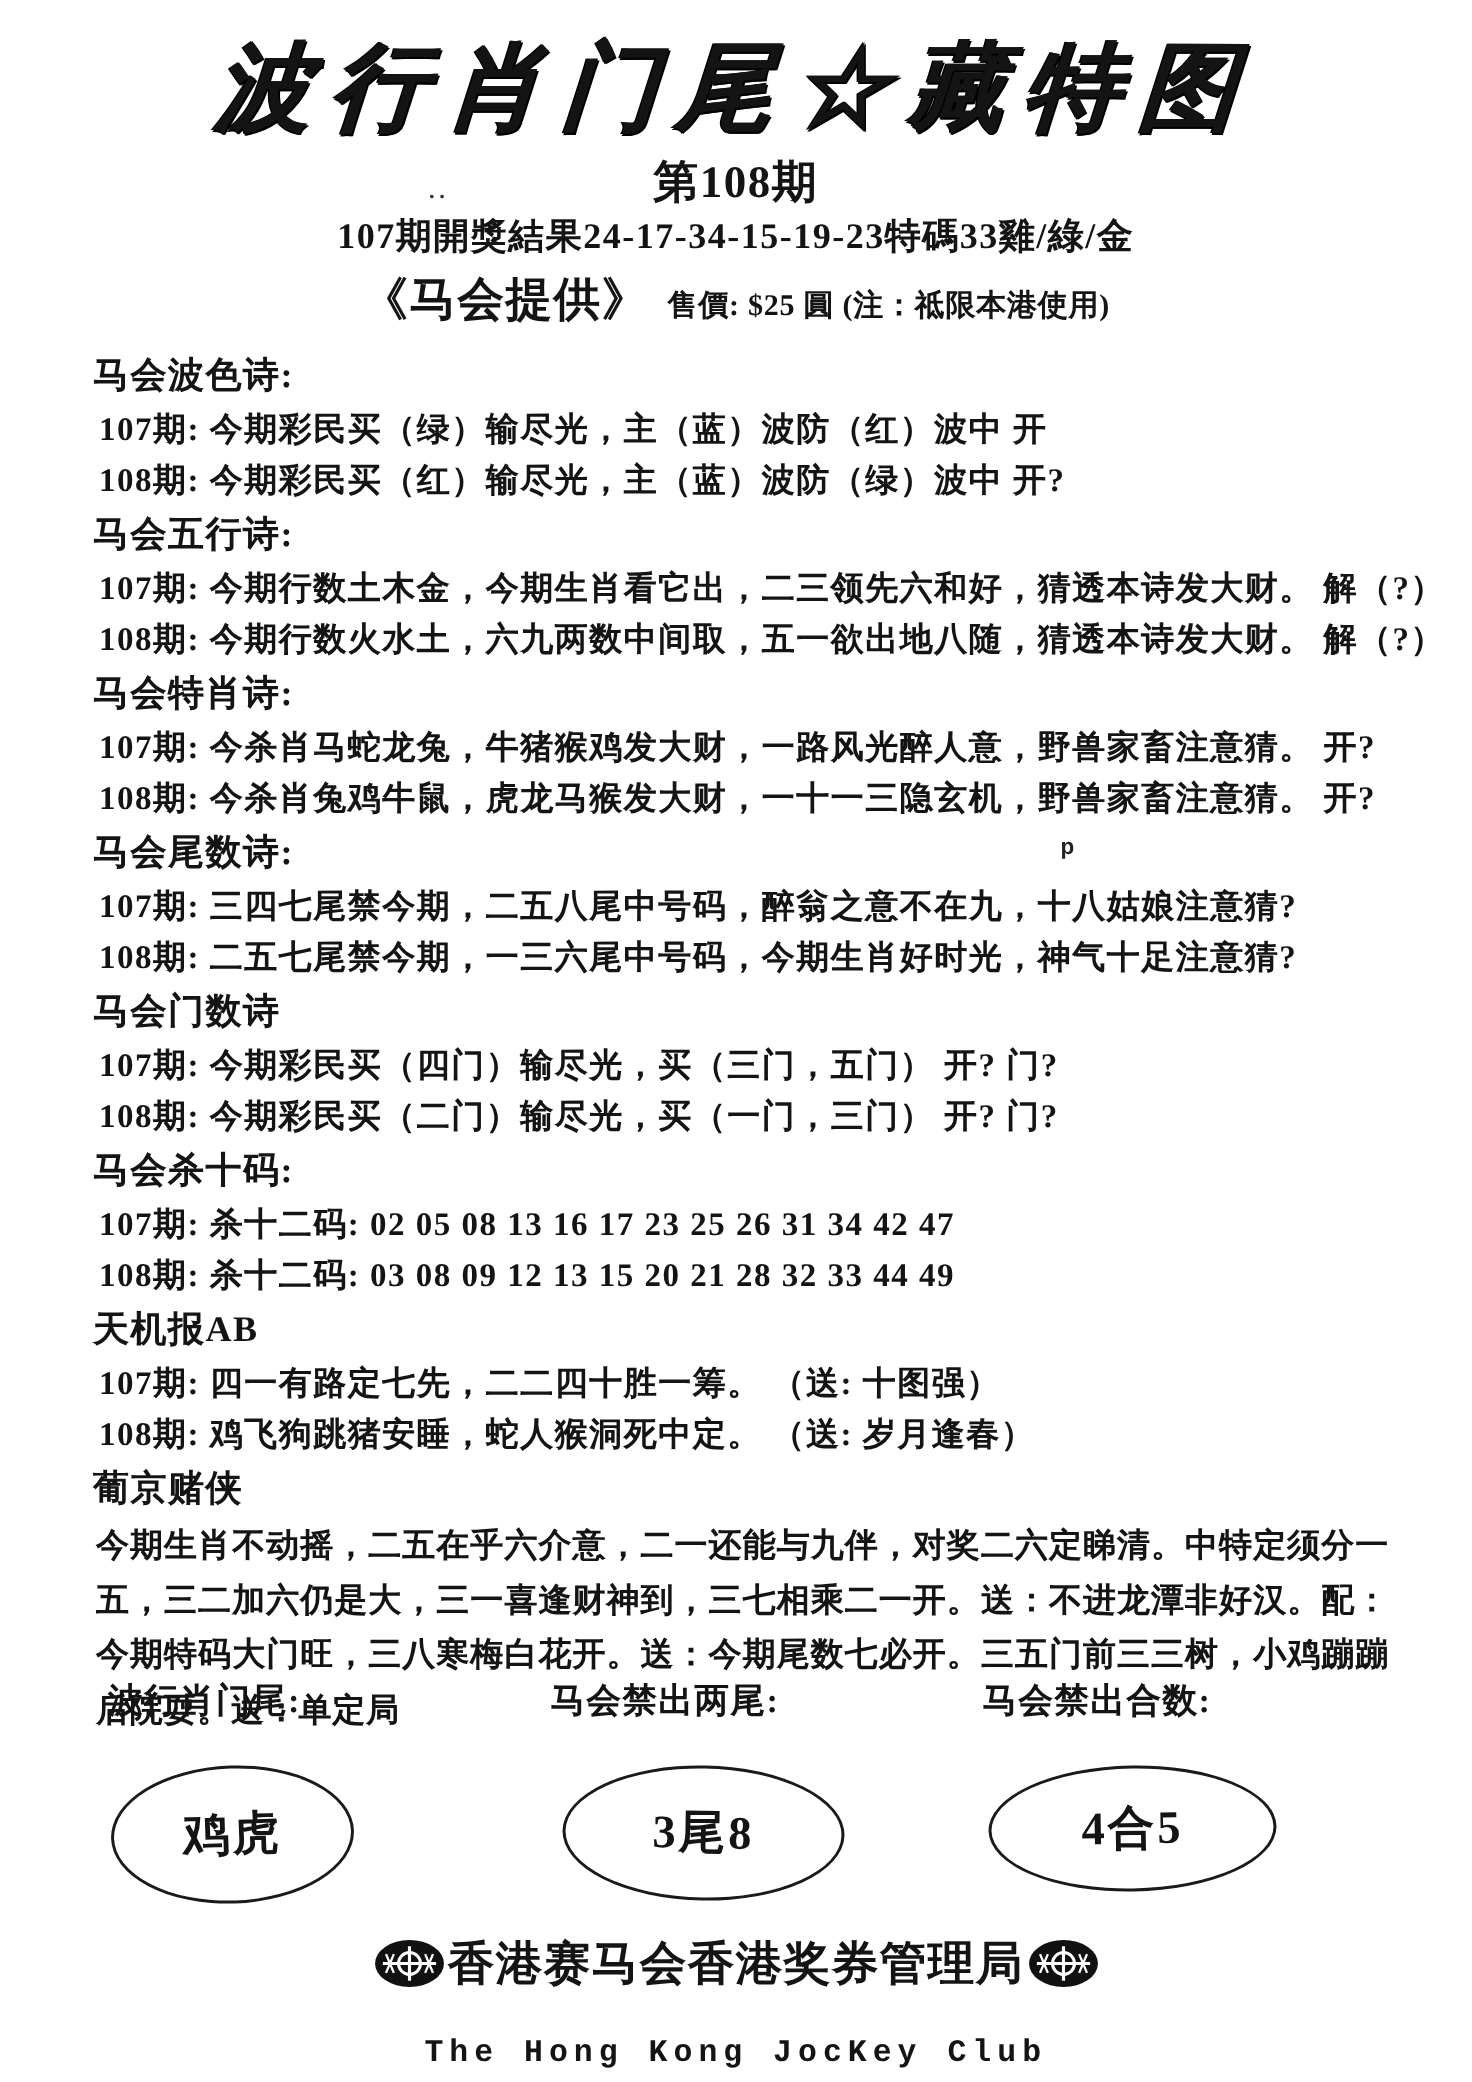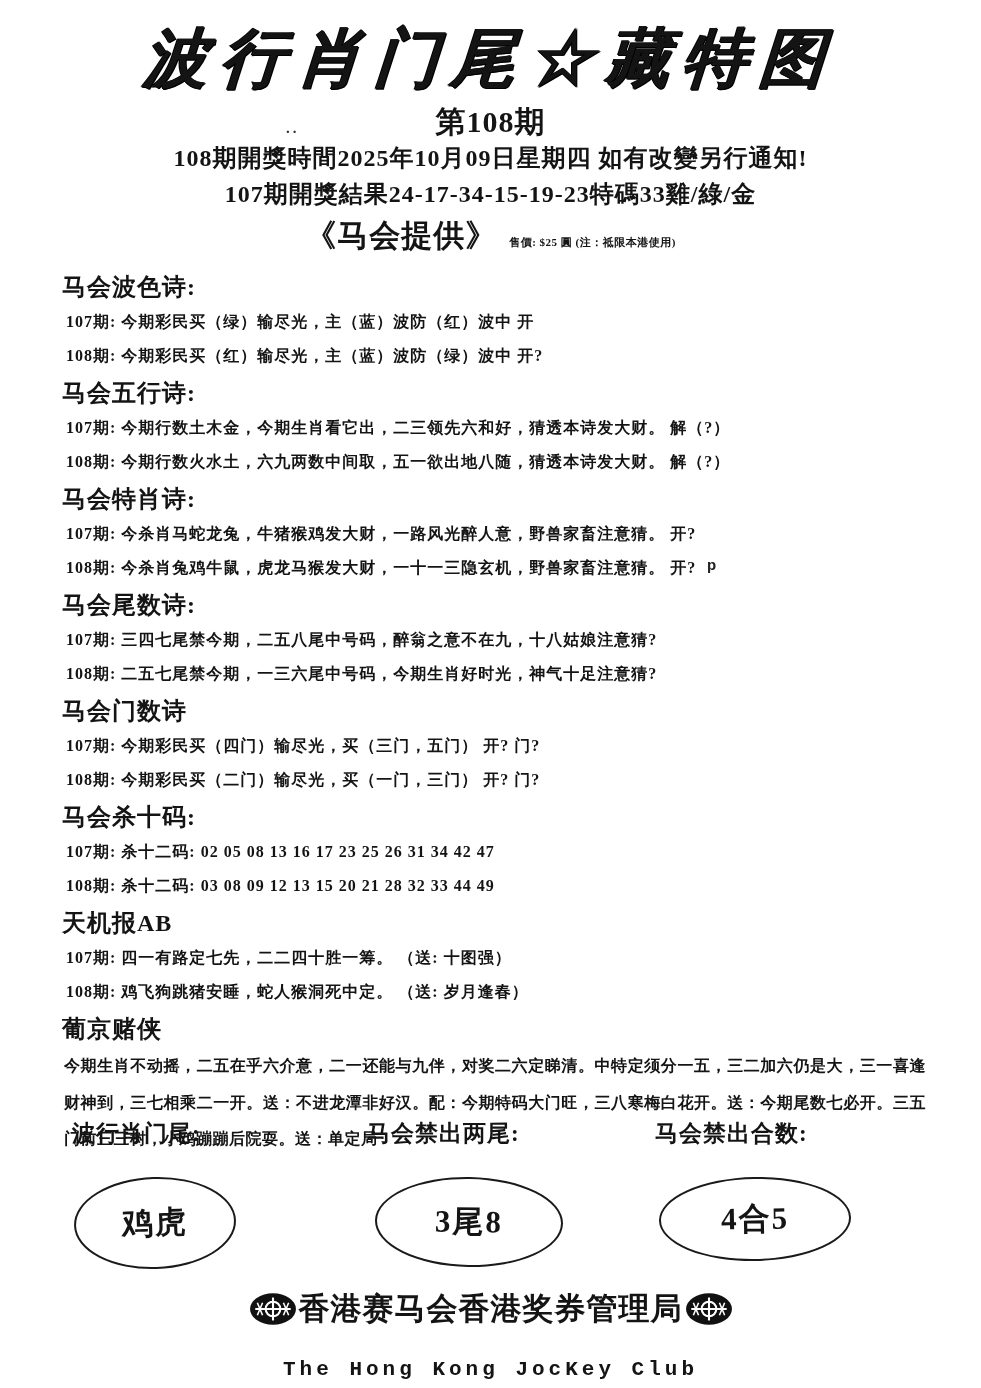--- a/index.html
+++ b/index.html
@@ -31,31 +31,31 @@
     font-size: 15px; letter-spacing: 3px; color: #333;
   }
   .artifact-p {
     position: absolute; left: 707px; top: 556px;
     font-size: 15px; color: #222; font-family: "Liberation Sans", sans-serif;
   }
   .issue-heading { text-align: center; font-size: 30px; line-height: 37px; margin-top: 1px; letter-spacing: 1px; }
   .center-line { text-align: center; font-size: 24px; line-height: 36px; letter-spacing: 1px; white-space: nowrap; }
   .provider-line { text-align: center; margin-top: 3px; line-height: 42px; white-space: nowrap; }
   .provider-label { font-size: 31px; letter-spacing: 1px; }
-  .price-note { font-size: 11px; margin-left: 8px; letter-spacing: 0.5px; }
+  .price-note { font-size: 20px; margin-left: 8px; letter-spacing: 0.5px; }
 
   
   .sections { margin-top: 6px; }
   .tip-section h2 {
     font-size: 24px; line-height: 28px;
     margin: 10px 0 0 62px;
     letter-spacing: 1px;
   }
   .tip-section p {
-    font-size: 16px; line-height: 27px;
+    font-size: 22px; line-height: 27px;
     margin: 7px 0 0 66px;
     letter-spacing: 1px;
     white-space: nowrap;
   }
   .tip-section .long-para {
     white-space: normal;
     margin: 5px 55px 0 64px;
     line-height: 36.5px;
     text-align: justify;
     text-justify: inter-character;
@@ -104,21 +104,20 @@
 </head>
 <body>
 
 <div class="page">
 
   <h1 class="main-title">波行肖门尾☆藏特图</h1>
   <div class="artifact-dots">..</div>
   <div class="artifact-p">p</div>
 
   <div class="issue-heading">第108期</div>
-  <div class="center-line">108期開獎時間2025年10月09日星期四 如有改變另行通知!</div>
   <div class="center-line">107期開獎結果24-17-34-15-19-23特碼33雞/綠/金</div>
 
   <div class="provider-line">
     <span class="provider-label">《马会提供》</span>
     <span class="price-note">售價: $25 圓 (注：祗限本港使用)</span>
   </div>
 
   <div class="sections">
 
     <section class="tip-section">

